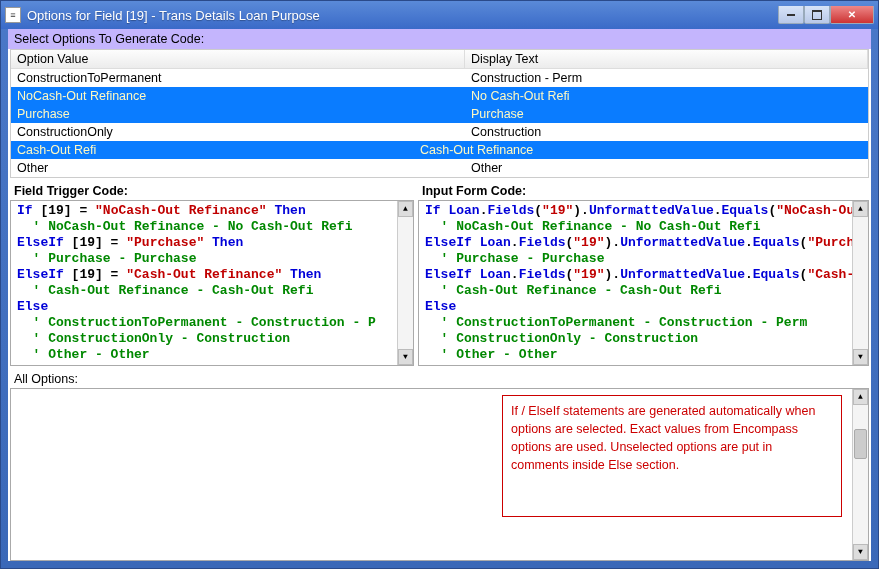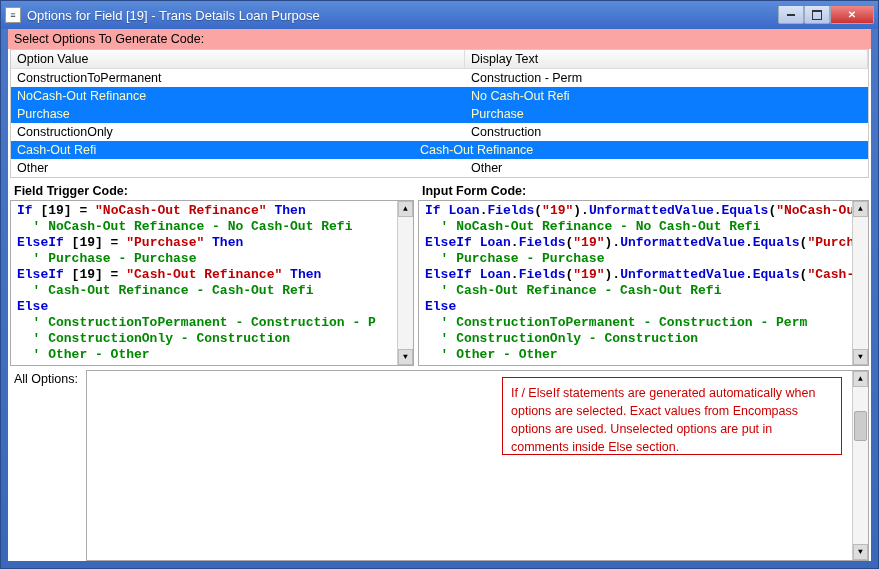--- a/index.html
+++ b/index.html
@@ -58,21 +58,21 @@
   .titlebar .btn.close::before { content:"✕"; font-size:10px; }
   .client {
     flex: 1;
     margin: 0 7px 7px 7px;
     background: #fff;
     display: flex;
     flex-direction: column;
   }
   .section-label {
     padding: 3px 6px;
-    background: #fca5a5;
+    background: #c4b5fd;
     font-size: 12.5px;
   }
   .options-grid {
     border: 1px solid #ccc;
     margin: 0 2px;
   }
   .options-grid .header, .options-grid .row {
     display: flex;
   }
   .options-grid .header {
@@ -124,21 +124,21 @@
     height: 16px; background: #ddd; border: 1px solid #bbb;
     display:flex; align-items:center; justify-content:center; font-size:8px;
   }
   .code-box .scrollbar .track { flex:1; background: #f4f4f4; }
   .kw { color: #0000d8; }
   .str { color: #c00000; }
   .cm { color: #008800; }
   .lower {
     flex: 1;
     display: flex;
-    flex-direction: row;
+    flex-direction: column;
     margin-top: 4px;
   }
   .lower .label { padding: 2px 6px; font-size:12.5px; }
   .lower-box {
     flex:1;
     border: 1px solid #aaa;
     margin: 0 2px;
     position: relative;
     font-family: "Courier New", monospace;
     font-size: 13px;
@@ -150,21 +150,21 @@
     position: absolute; right: 0; top: 0; bottom: 0; width: 16px;
     background: #eee; border-left:1px solid #ccc;
     display:flex; flex-direction:column;
   }
   .lower-box .scrollbar .arrow{height:16px;background:#ddd;border:1px solid #bbb;display:flex;align-items:center;justify-content:center;font-size:8px;}
   .lower-box .scrollbar .track{flex:1;background:#f4f4f4;position:relative;}
   .lower-box .scrollbar .thumb{position:absolute;left:1px;right:1px;top:24px;height:30px;background:#ccc;border:1px solid #aaa;border-radius:2px;}
   .note-box {
     position: absolute;
     right: 26px; top: 6px;
-    width: 340px; height: 78px;
+    width: 340px; height: 122px;
     border: 1px solid #cc0000;
     background: #fff;
     color: #cc0000;
     font-family: Verdana, sans-serif;
     font-size: 12.5px;
     line-height: 18px;
     white-space: normal;
     padding: 6px 8px;
     font-weight: normal;
   }

